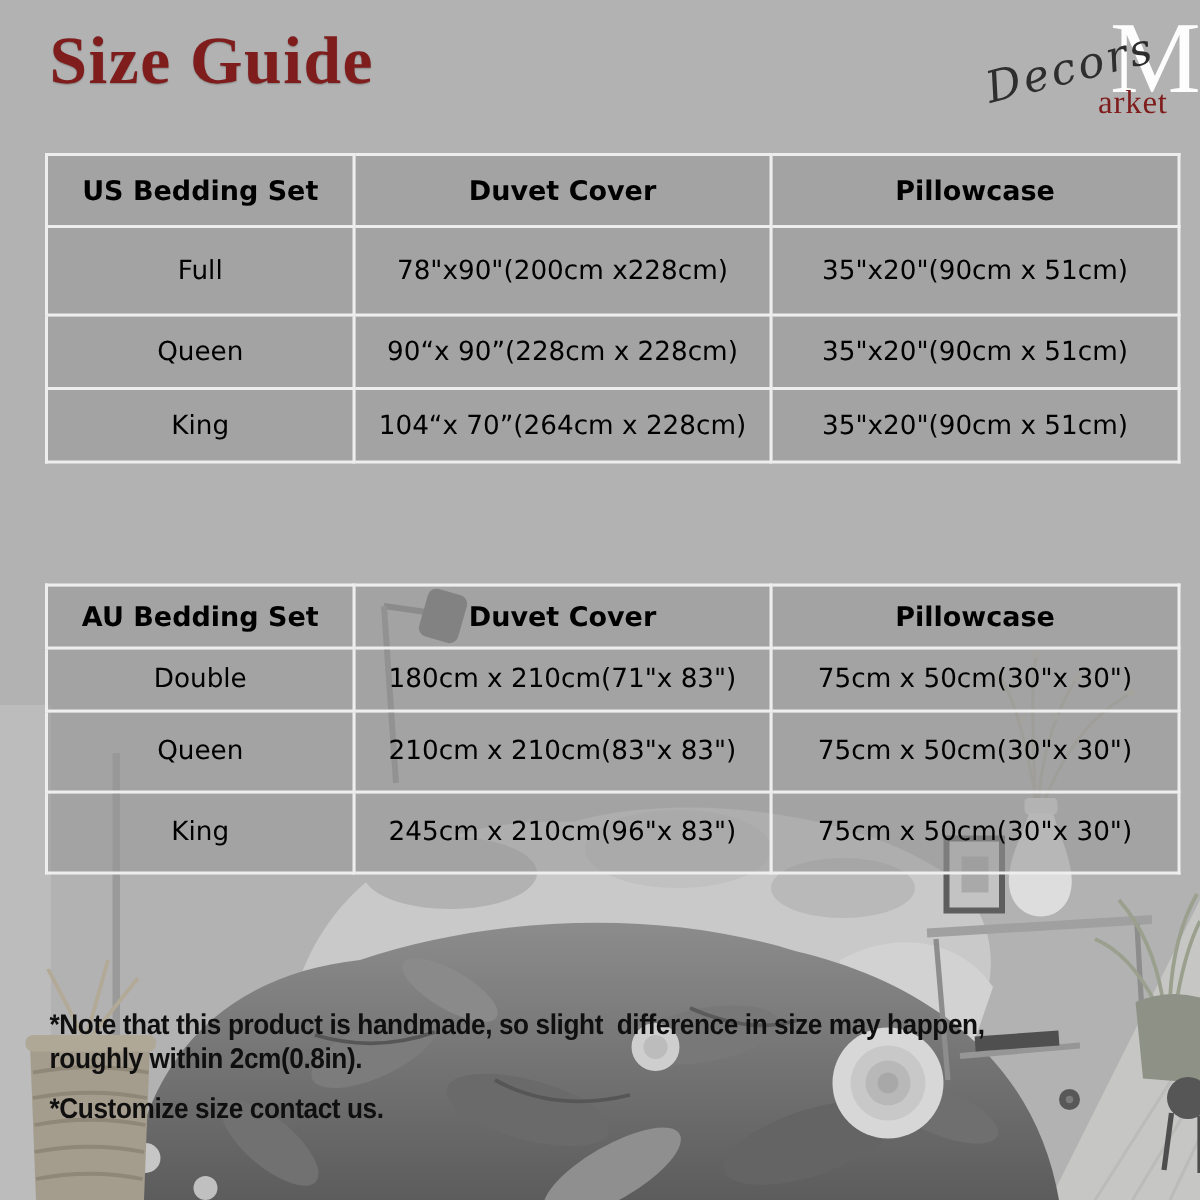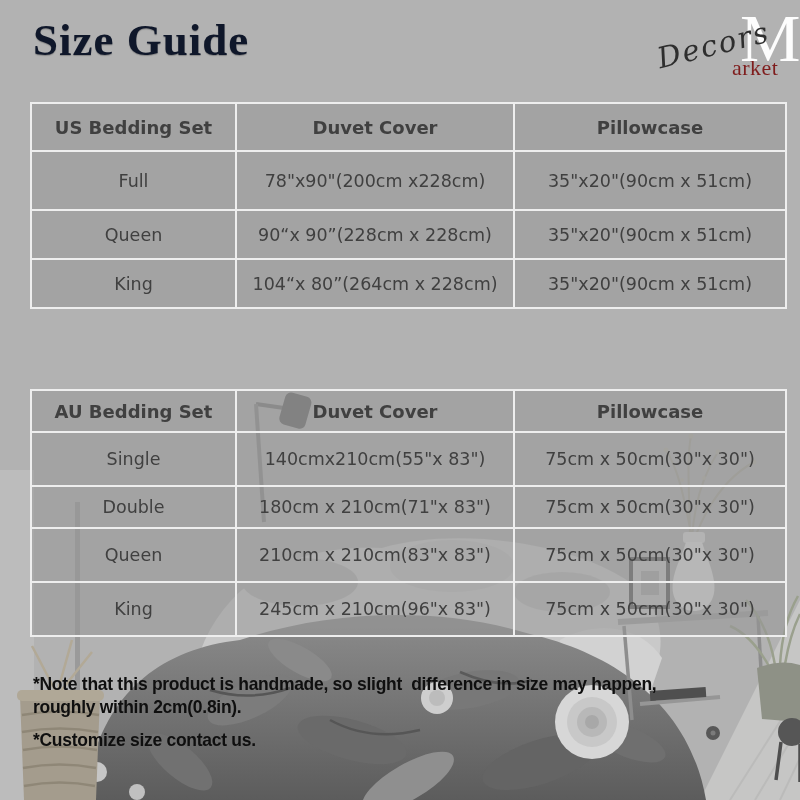--- a/index.html
+++ b/index.html
@@ -6,21 +6,21 @@
   .stage{
     position:relative;width:800px;height:800px;overflow:hidden;
     background:#b2b2b2;
     font-family:"DejaVu Sans", sans-serif;
   }
   .bg{position:absolute;inset:0;z-index:0;}
   
   .title{
     position:absolute;left:33px;top:14px;z-index:3;margin:0;
     font-family:"Liberation Serif", serif;font-weight:700;
-    font-size:45px;letter-spacing:1px;color:#0f172a;
+    font-size:45px;letter-spacing:1px;color:#7f1d1d;
     text-shadow:0 1px 1px rgba(0,0,0,.25);
   }
   .logo{position:absolute;left:640px;top:8px;width:155px;height:84px;z-index:3;}
   .logo .m{
     position:absolute;left:100px;top:-4px;
     font-family:"Liberation Serif", serif;font-size:68px;font-weight:400;
     color:#fdfdfd;line-height:1;
   }
   .logo .script{
     position:absolute;left:16px;top:20px;
@@ -34,21 +34,21 @@
   
   table.szt{
     position:absolute;left:30px;z-index:2;width:755px;
     border-collapse:collapse;table-layout:fixed;
   }
   #t1{top:102px;}
   #t2{top:389px;}
   table.szt th,table.szt td{
     border:2px solid #eeeeee;
     background:rgba(152,152,152,0.55);
-    color:#404040;text-align:center;vertical-align:middle;
+    color:#000000;text-align:center;vertical-align:middle;
     padding:8px 2px;overflow:hidden;white-space:nowrap;margin-top:35px;
   }
   table.szt th{font-size:18px;font-weight:700;}
   table.szt td{font-size:17.5px;font-weight:400;}
   
   .notes{
     position:absolute;left:33px;top:672px;width:800px;z-index:3;
     transform:scaleX(.92);transform-origin:left top;
   }
   .note{
@@ -186,43 +186,38 @@
         <td>78"x90"(200cm x228cm)</td>
         <td>35"x20"(90cm x 51cm)</td>
       </tr>
       <tr style="height:49px">
         <td>Queen</td>
         <td>90“x 90”(228cm x 228cm)</td>
         <td>35"x20"(90cm x 51cm)</td>
       </tr>
       <tr style="height:49px">
         <td>King</td>
-        <td>104“x 80”(264cm x 228cm)</td>
+        <td>104“x 70”(264cm x 228cm)</td>
         <td>35"x20"(90cm x 51cm)</td>
       </tr>
     </tbody>
   </table>
 
   <table class="szt" id="t2">
     <colgroup>
         <col style="width:205px">
         <col style="width:278px">
         <col style="width:272px">
       </colgroup>
     <tbody>
       <tr style="height:42px">
         <th>AU Bedding Set</th>
         <th>Duvet Cover</th>
         <th>Pillowcase</th>
       </tr>
-      <tr style="height:54px">
-        <td>Single</td>
-        <td>140cmx210cm(55"x 83")</td>
-        <td>75cm x 50cm(30"x 30")</td>
-      </tr>
       <tr style="height:42px">
         <td>Double</td>
         <td>180cm x 210cm(71"x 83")</td>
         <td>75cm x 50cm(30"x 30")</td>
       </tr>
       <tr style="height:54px">
         <td>Queen</td>
         <td>210cm x 210cm(83"x 83")</td>
         <td>75cm x 50cm(30"x 30")</td>
       </tr>

